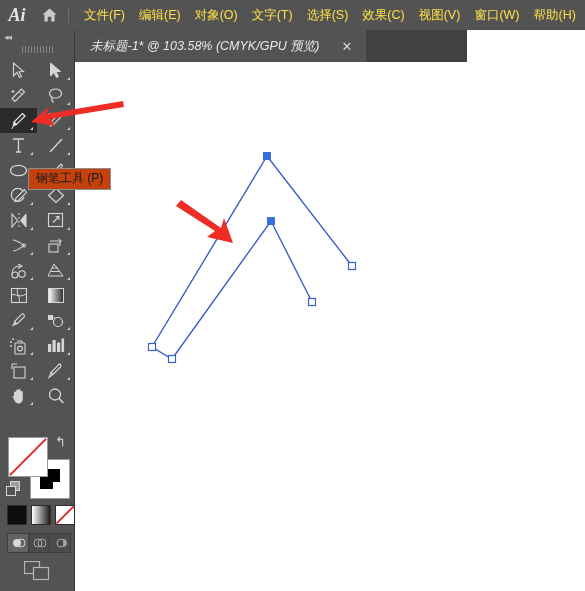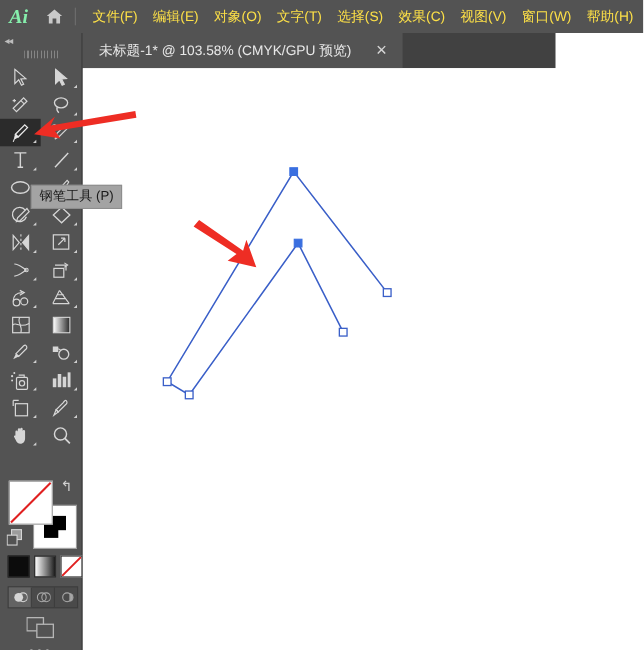--- a/index.html
+++ b/index.html
@@ -24,21 +24,21 @@
     position: absolute;
     left: 0; top: 0;
     width: 585px; height: 30px;
     background: #535353;
     display: flex;
     align-items: center;
   }
   #ai-logo {
     width: 34px; height: 30px;
     display: flex; align-items: center; justify-content: center;
-    color: #86efac;
+    color: #e5e5e5;
     font-size: 18px;
     font-weight: bold;
     font-style: italic;
     letter-spacing: 0px;
     font-family: "Liberation Serif", "DejaVu Serif", serif;
   }
   #home-btn {
     width: 30px; height: 30px;
     display: flex; align-items: center; justify-content: center;
   }
@@ -52,22 +52,23 @@
     font-size: 12.5px;
     padding: 4px 7px;
     white-space: nowrap;
     line-height: 1;
   }
 
   
   #tabbar {
     position: absolute;
     left: 0; top: 30px;
-    width: 505px; height: 32px;
+    width: 467px; height: 32px;
     background: #414141;
+    font-style: italic;
   }
   #tab-active {
     position: absolute;
     left: 74px; top: 0;
     height: 32px;
     background: #535353;
     display: flex;
     align-items: center;
     padding: 0 0 0 16px;
     box-sizing: border-box;
@@ -132,21 +133,21 @@
     right: 4px; bottom: 3px;
     width: 0; height: 0;
     border-left: 3px solid transparent;
     border-bottom: 3px solid #cfcfcf;
   }
 
   
   #pen-tooltip {
     position: absolute;
     left: 28px; top: 138px;
-    background: #a3a3a3;
+    background: #c2410c;
     border: 1px solid #8e8e8e;
     color: #1a1a1a;
     font-size: 12px;
     padding: 3px 7px 4px 7px;
     white-space: nowrap;
     z-index: 40;
     line-height: 1.1;
   }
 
   

